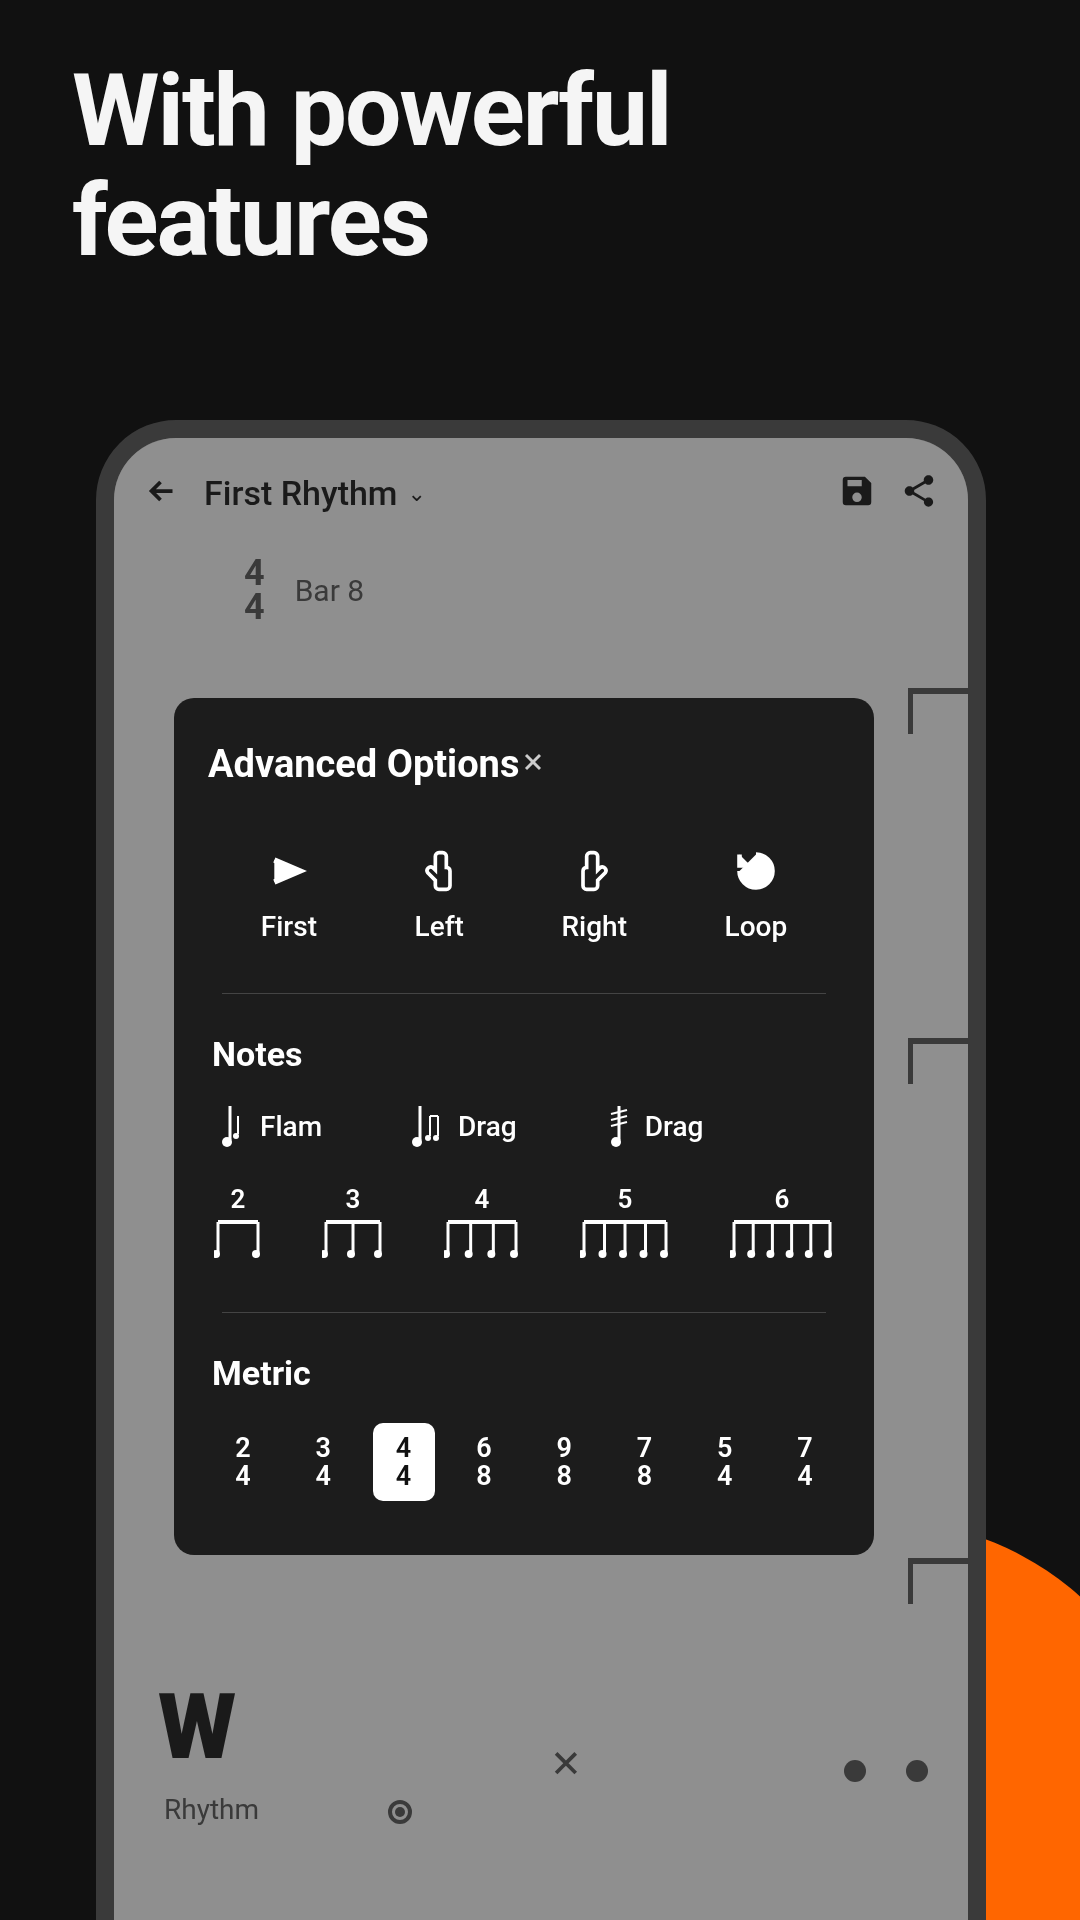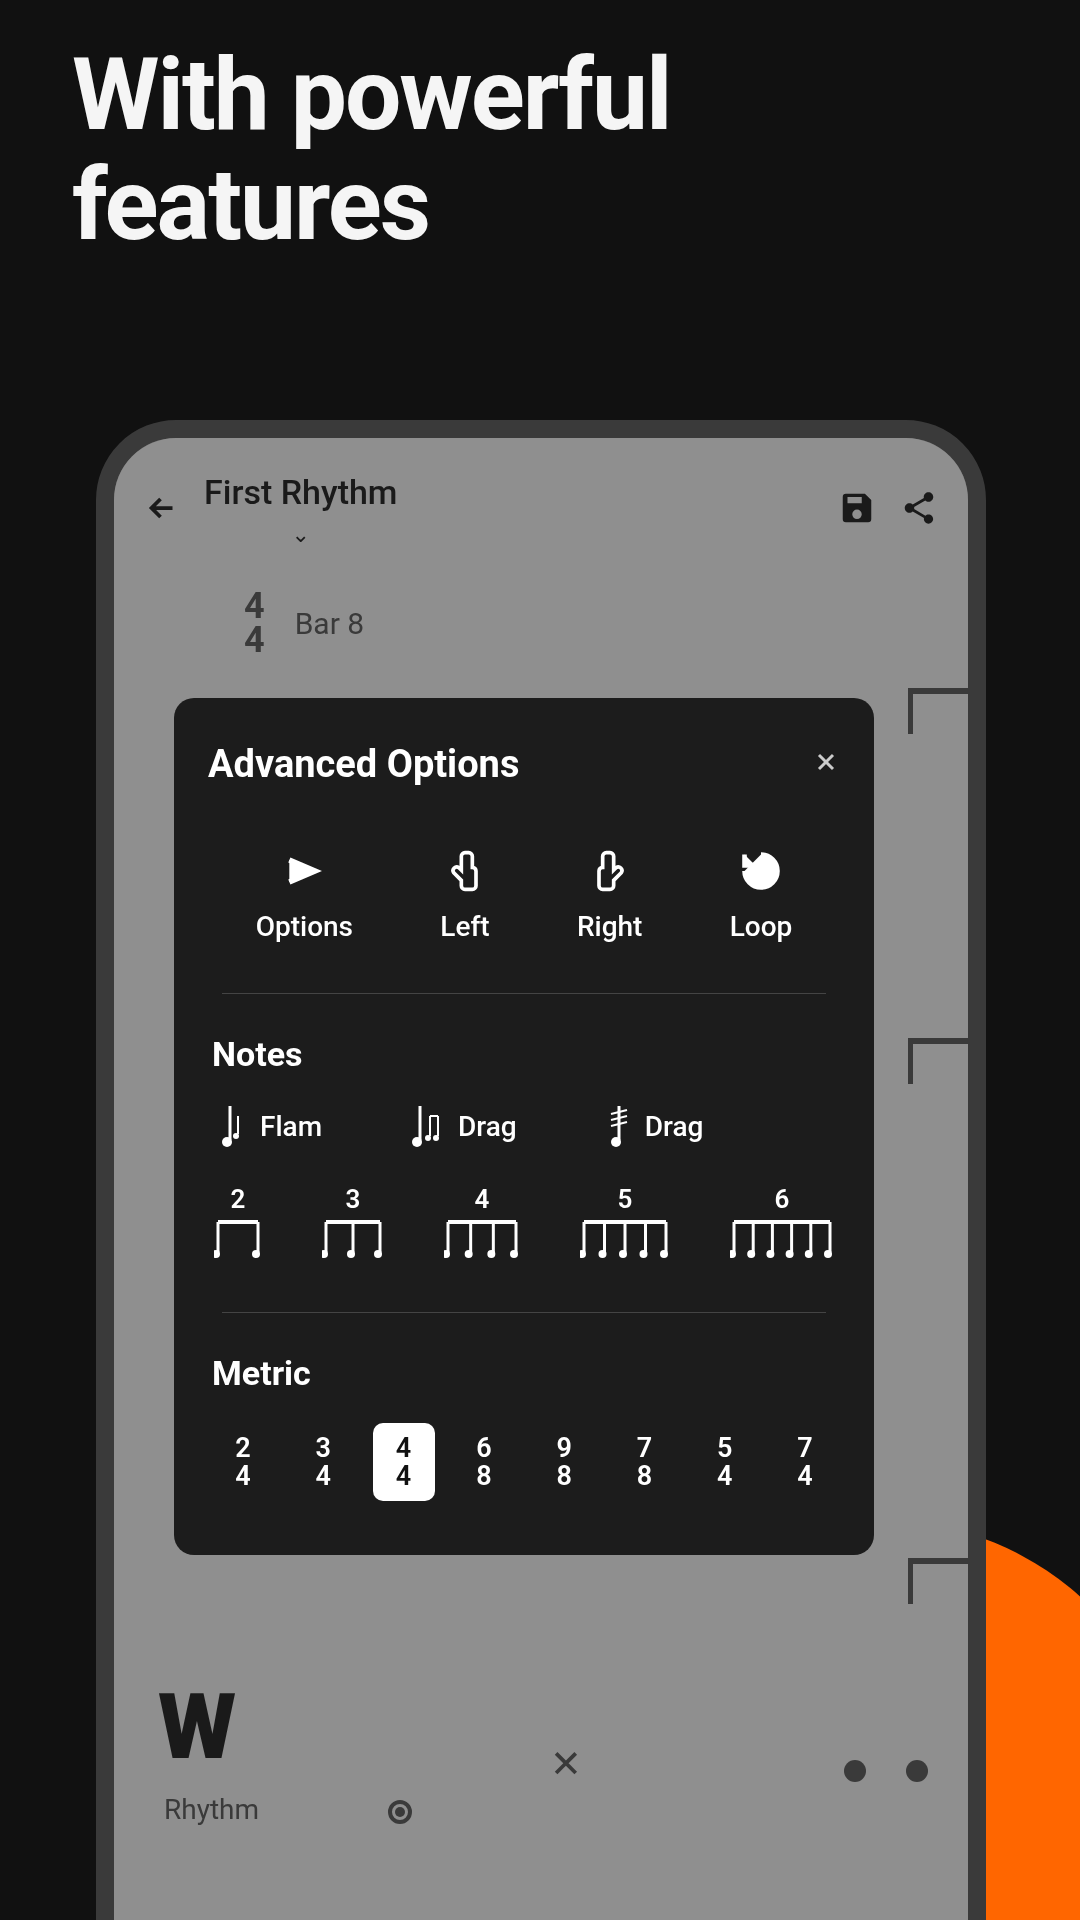--- a/index.html
+++ b/index.html
@@ -9,21 +9,21 @@
   background: #111111;
   font-family: -apple-system, BlinkMacSystemFont, 'Segoe UI', Roboto, sans-serif;
   position: relative;
   overflow: hidden;
 }
 .headline {
   color: #f5f5f5;
   font-size: 100px;
   font-weight: 700;
   line-height: 1.1;
-  padding: 40px 72px 0 72px;
+  padding: 56px 72px 0 72px;
   letter-spacing: -2px;
 }
 .orange-blob {
   position: absolute;
   bottom: -200px;
   right: -100px;
   width: 600px;
   height: 600px;
   background: #FF6600;
   border-radius: 50%;
@@ -54,21 +54,20 @@
   gap: 24px;
 }
 .back-arrow svg { width: 36px; height: 36px; }
 .app-title {
   font-size: 34px;
   font-weight: 500;
   color: #1a1a1a;
   display: flex;
   align-items: center;
   gap: 10px;
-  flex-direction: column;
 }
 .chevron-down { font-size: 22px; color: #1a1a1a; }
 .header-spacer { flex: 1; }
 .header-icon svg { width: 38px; height: 38px; fill: #1a1a1a; }
 .bar-info {
   display: flex;
   align-items: center;
   gap: 30px;
   padding-left: 130px;
   margin-top: 8px;
@@ -168,21 +167,20 @@
   left: 60px;
   width: 700px;
   background: #1c1c1c;
   border-radius: 20px;
   padding: 44px 34px 54px 34px;
   color: #fff;
   z-index: 10;
 }
 .modal-header {
   display: flex;
-  justify-content: space-between;
   align-items: center;
   margin-bottom: 60px;
 }
 .modal-title { font-size: 38px; font-weight: 700; }
 .close-btn svg { width: 28px; height: 28px; stroke: #ccc; }
 .tool-row {
   display: flex;
   justify-content: space-around;
   padding: 0 4px;
   margin-bottom: 50px;
@@ -325,21 +323,21 @@
         </span>
       </div>
 
       <div class="tool-row">
         <div class="tool-item">
           <span class="tool-icon">
             <svg viewBox="0 0 24 24" fill="none" stroke="#fff" stroke-width="3">
                 <path d="M4 6l14 6L4 18"></path>
               </svg>
           </span>
-          <span class="tool-label">Options</span>
+          <span class="tool-label">First</span>
         </div>
         <div class="tool-item">
           <span class="tool-icon">
             <svg viewBox="0 0 24 24">
                 <path d="M12 2a2 2 0 00-2 2v7.5l-1.3-1.3a2 2 0 00-2.8 2.8l4.1 4.1V20a2 2 0 002 2h4a2 2 0 002-2v-8a2 2 0 00-2-2V4a2 2 0 00-2-2h-2z" fill="none" stroke="#fff" stroke-width="2"></path>
               </svg>
           </span>
           <span class="tool-label">Left</span>
         </div>
         <div class="tool-item">

